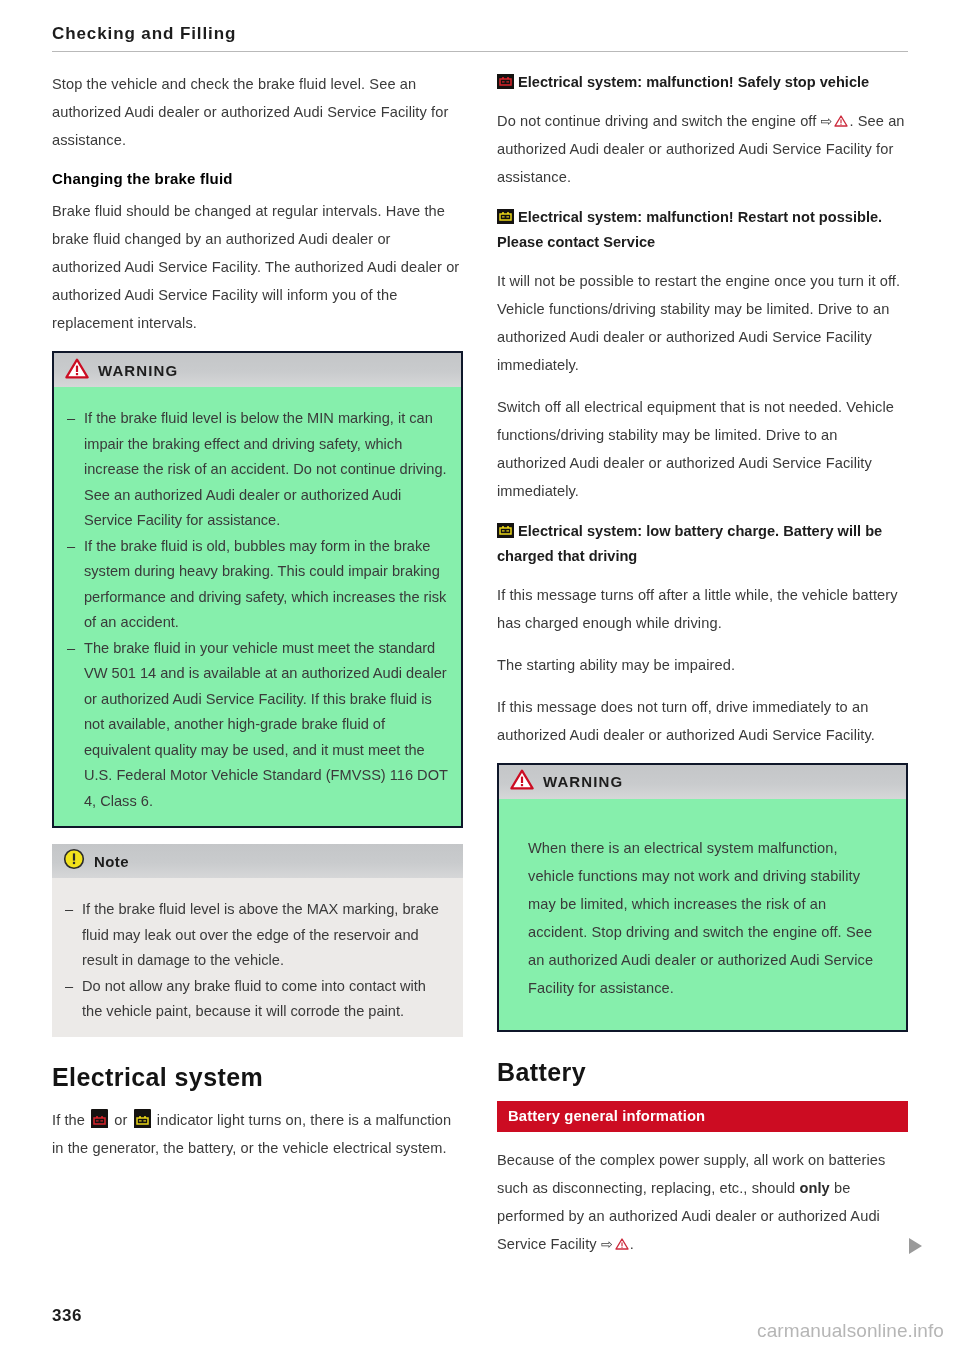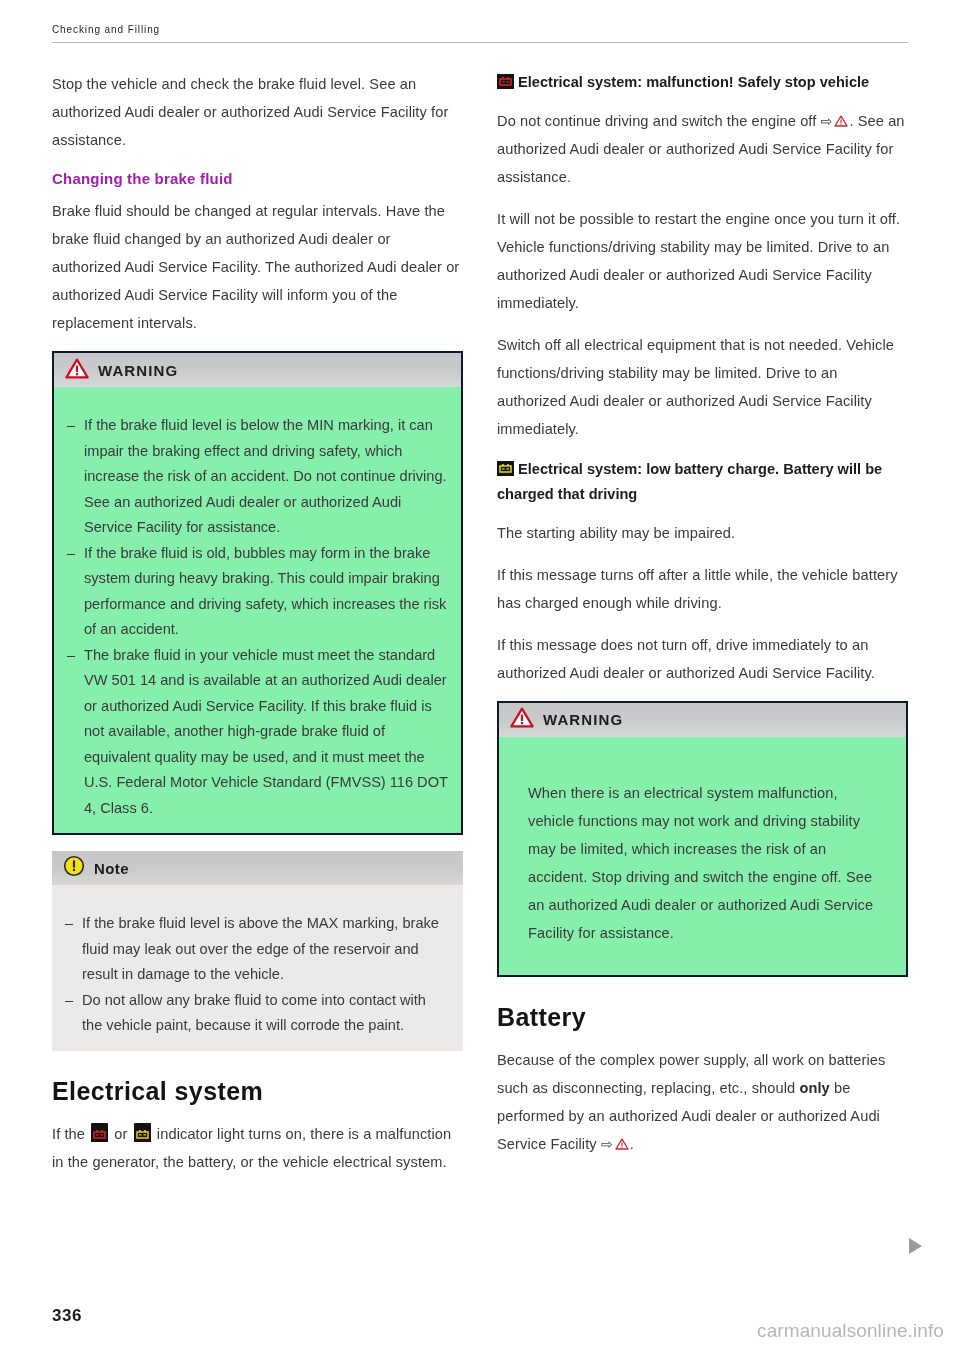--- a/index.html
+++ b/index.html
@@ -22,22 +22,22 @@
   }
 
   
   .runhead {
     position: absolute;
     left: 52px;
     top: 24px;
     width: 856px;
   }
   .runhead-title {
-    font-size: 10px;
-    font-weight: normal;
+    font-size: 17px;
+    font-weight: bold;
     letter-spacing: 0.9px;
     color: #1d1d1d;
     padding-bottom: 7px;
   }
   .runhead-rule {
     height: 1px;
     background: #b9b9b9;
     width: 100%;
   }
 
@@ -59,21 +59,21 @@
     font-size: 14.6px;
     line-height: 28px;
     margin: 0 0 14px 0;
     color: #3a3a3a;
     letter-spacing: 0.1px;
   }
 
   h2.sub {
     font-size: 15px;
     font-weight: bold;
-    color: #a21caf;
+    color: #000000;
     margin: 16px 0 10px 0;
     letter-spacing: 0.2px;
   }
 
   h1.section {
     font-size: 25px;
     font-weight: bold;
     color: #141414;
     margin: 26px 0 14px 0;
     letter-spacing: 0.4px;
@@ -157,21 +157,21 @@
   .admon-head-label {
     font-size: 15px;
     font-weight: bold;
     letter-spacing: 1.1px;
     color: #1d1d1d;
   }
   .admon-head-label.note {
     letter-spacing: 0.4px;
   }
   .admon-body {
-    padding: 26px 13px 12px 13px;
+    padding: 19px 13px 12px 13px;
   }
   ul.dashlist {
     list-style: none;
     margin: 0;
     padding: 0;
   }
   ul.dashlist li {
     font-size: 14.6px;
     line-height: 25.5px;
     color: #3a3a3a;
@@ -310,57 +310,68 @@
             </svg></span><span>Electrical system: malfunction! Safely stop vehicle</span>
       </p>
       <p class="body">
         <span>Do not continue driving and switch the engine off </span><span class="xref">⇨</span><span class="mini-tri"><svg width="14" height="12" viewBox="0 0 14 12">
               <path d="M7 1 L13 11 L1 11 Z" fill="#ffffff" stroke="#cc2a3c" stroke-width="1.4" stroke-linejoin="round"></path>
               <rect x="6.4" y="4.4" width="1.2" height="3.6" fill="#cc2a3c"></rect>
               <rect x="6.4" y="8.6" width="1.2" height="1.2" fill="#cc2a3c"></rect>
             </svg></span><span>. See an authorized Audi dealer or authorized Audi Service Facility for assistance.</span>
       </p>
 
+      <p class="msg-head">
+        <span class="tell"><svg width="17" height="15" viewBox="0 0 17 15">
+              <rect x="0" y="0" width="17" height="15" fill="#141210"></rect>
+              <rect x="3" y="5" width="11" height="6" fill="none" stroke="#e8d417" stroke-width="1.5"></rect>
+              <rect x="5" y="3.2" width="2" height="1.8" fill="#e8d417"></rect>
+              <rect x="10" y="3.2" width="2" height="1.8" fill="#e8d417"></rect>
+              <rect x="5" y="7.3" width="2.6" height="1.2" fill="#e8d417"></rect>
+              <rect x="9.4" y="7.3" width="2.6" height="1.2" fill="#e8d417"></rect>
+            </svg></span><span>Electrical system: malfunction! Restart not possible. Please contact Service</span>
+      </p>
       <p class="body">It will not be possible to restart the engine once you turn it off. Vehicle functions/driving stability may be limited. Drive to an authorized Audi dealer or authorized Audi Service Facility immediately.</p>
 
       <p class="body">Switch off all electrical equipment that is not needed. Vehicle functions/driving stability may be limited. Drive to an authorized Audi dealer or authorized Audi Service Facility immediately.</p>
 
       <p class="msg-head">
         <span class="tell"><svg width="17" height="15" viewBox="0 0 17 15">
               <rect x="0" y="0" width="17" height="15" fill="#141210"></rect>
               <rect x="3" y="5" width="11" height="6" fill="none" stroke="#e8d417" stroke-width="1.5"></rect>
               <rect x="5" y="3.2" width="2" height="1.8" fill="#e8d417"></rect>
               <rect x="10" y="3.2" width="2" height="1.8" fill="#e8d417"></rect>
               <rect x="5" y="7.3" width="2.6" height="1.2" fill="#e8d417"></rect>
               <rect x="9.4" y="7.3" width="2.6" height="1.2" fill="#e8d417"></rect>
             </svg></span><span>Electrical system: low battery charge. Battery will be charged that driving</span>
       </p>
+      <p class="body">If this message turns off after a little while, the vehicle battery has charged enough while driving.</p>
+
       <p class="body">The starting ability may be impaired.</p>
-
-      <p class="body">If this message turns off after a little while, the vehicle battery has charged enough while driving.</p>
       <p class="body">If this message does not turn off, drive immediately to an authorized Audi dealer or authorized Audi Service Facility.</p>
 
       <div class="admon">
         <div class="admon-head">
           <span>
             <svg width="24" height="21" viewBox="0 0 24 21">
               <path d="M12 1.6 L22.6 19.4 L1.4 19.4 Z" fill="#ffffff" stroke="#cc0c22" stroke-width="2.2" stroke-linejoin="round"></path>
               <rect x="10.9" y="7.6" width="2.2" height="6.4" fill="#cc0c22"></rect>
               <rect x="10.9" y="15" width="2.2" height="2.2" fill="#cc0c22"></rect>
             </svg>
           </span>
           <span class="admon-head-label">WARNING</span>
         </div>
         <div class="admon-body">
           <p class="body" style="margin:16px;">When there is an electrical system malfunction, vehicle functions may not work and driving stability may be limited, which increases the risk of an accident. Stop driving and switch the engine off. See an authorized Audi dealer or authorized Audi Service Facility for assistance.</p>
         </div>
       </div>
 
       <h1 class="section">Battery</h1>
 
+      <div class="redbar">Battery general information</div>
 
       <p class="body">
         <span>Because of the complex power supply, all work on batteries such as disconnecting, replacing, etc., should </span><b class="strong">only</b><span> be performed by an authorized Audi dealer or authorized Audi Service Facility </span><span class="xref">⇨</span><span class="mini-tri"><svg width="14" height="12" viewBox="0 0 14 12">
               <path d="M7 1 L13 11 L1 11 Z" fill="#ffffff" stroke="#cc2a3c" stroke-width="1.4" stroke-linejoin="round"></path>
               <rect x="6.4" y="4.4" width="1.2" height="3.6" fill="#cc2a3c"></rect>
               <rect x="6.4" y="8.6" width="1.2" height="1.2" fill="#cc2a3c"></rect>
             </svg></span><span>.</span>
       </p>
 
     </div>

